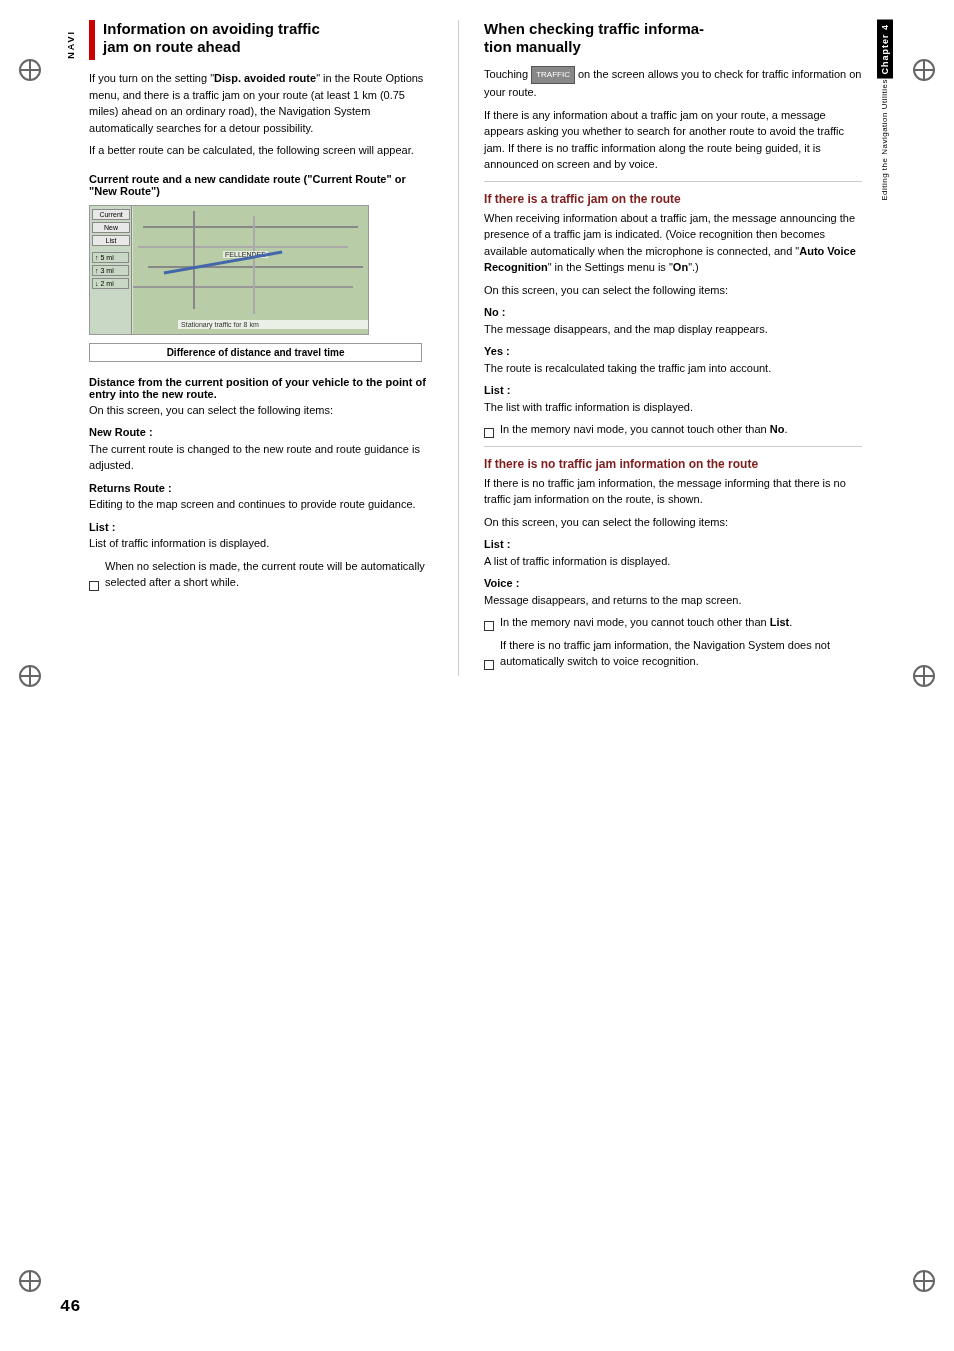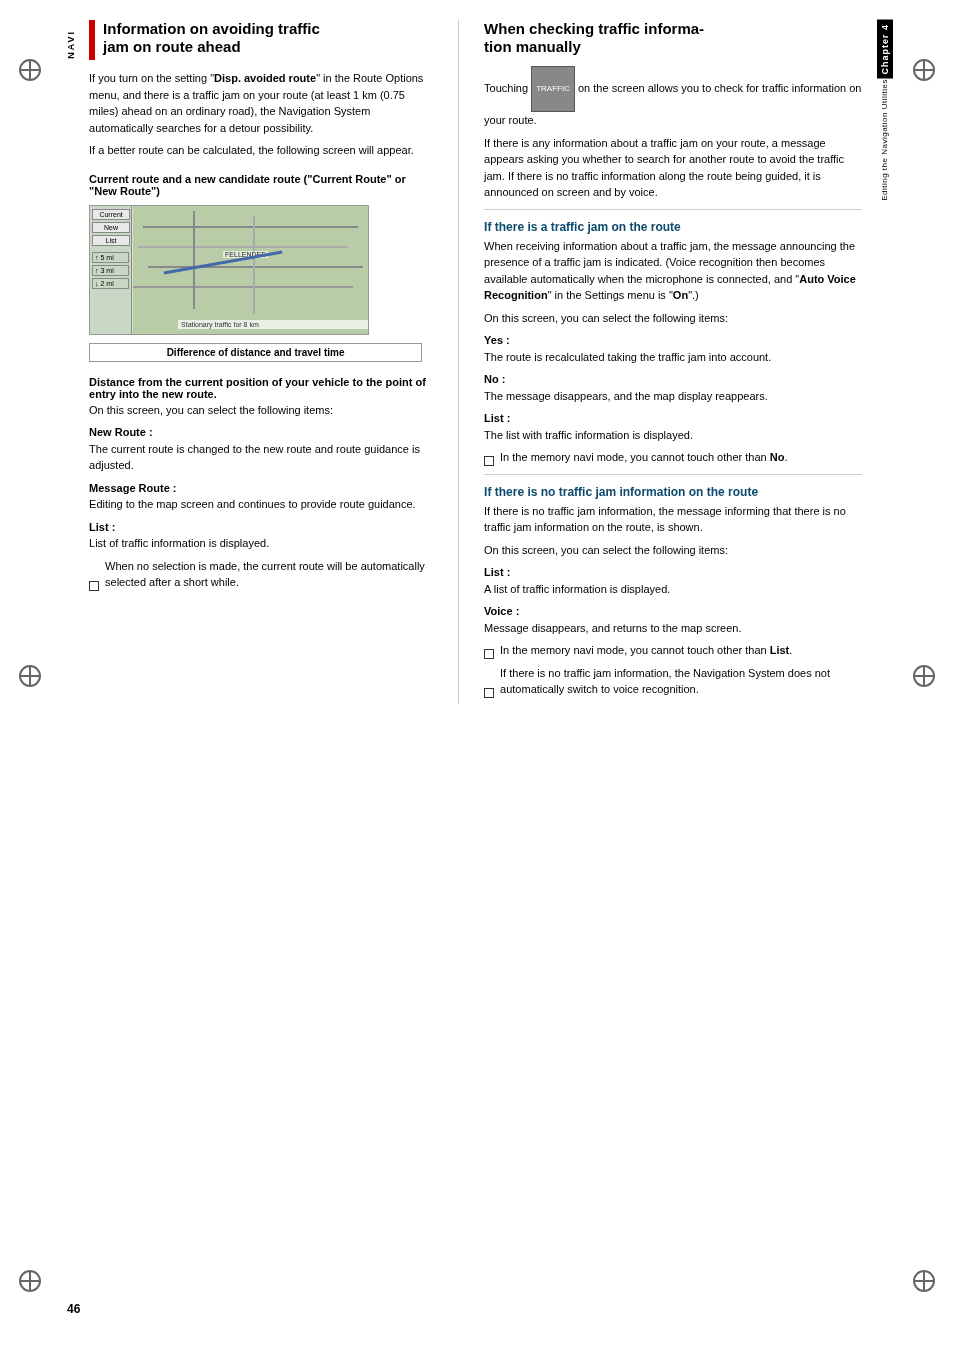--- a/index.html
+++ b/index.html
@@ -143,21 +143,21 @@
       font-size: 15px;
       font-weight: bold;
       line-height: 1.2;
       color: #000;
     }
 
     .subsection-title {
       font-size: 12px;
       font-weight: bold;
       margin: 10px 0 4px 0;
-      color: #0c4a6e;
+      color: #7f1d1d;
     }
 
     .body-text {
       font-size: 11px;
       line-height: 1.5;
       color: #000;
       margin-bottom: 6px;
     }
 
     .bold-inline {
@@ -246,23 +246,24 @@
       border: 1px solid #333;
       margin-right: 6px;
       flex-shrink: 0;
       margin-top: 2px;
     }
 
     
     .page-footer {
       position: absolute;
       bottom: 35px;
-      left: 67px;
-      font-size: 12px;
-      font-weight: bold;
+      left: 60px;
+      font-size: 17px;
+      font-weight: bold;
+      font-family: Liberation Mono, monospace;
     }
 
     .chapter4-box {
       background: #000;
       color: #fff;
       padding: 4px 3px;
       font-size: 9px;
       font-weight: bold;
       writing-mode: vertical-rl;
       transform: rotate(180deg);
@@ -276,21 +277,21 @@
       color: #000;
       letter-spacing: 0.5px;
     }
 
     
     .traffic-btn-img {
       display: inline-block;
       background: #888;
       color: #fff;
       font-size: 8px;
-      padding: 16px 4px;
+      padding: 2px 4px;
       border: 1px solid #555;
       vertical-align: middle;
     }
 
     .divider-line {
       border: none;
       border-top: 1px solid #ccc;
       margin: 8px 0;
     }
 
@@ -398,21 +399,21 @@
       <p class="caption-bold">Distance from the current position of your vehicle to the point of entry into the new route.</p>
 
       <p class="body-text">On this screen, you can select the following items:</p>
 
       <p class="body-text">
         <span class="bold-inline">New Route :</span><br>
         <span>The current route is changed to the new route and route guidance is adjusted.</span>
       </p>
 
       <p class="body-text">
-        <span class="bold-inline">Message Route :</span><br>
+        <span class="bold-inline">Returns Route :</span><br>
         <span>Editing to the map screen and continues to provide route guidance.</span>
       </p>
 
       <p class="body-text">
         <span class="bold-inline">List :</span><br>
         <span>List of traffic information is displayed.</span>
       </p>
 
       <div class="note-item">
         <div class="note-checkbox"></div>
@@ -439,27 +440,27 @@
 
       <p class="subsection-title">If there is a traffic jam on the route</p>
 
       <p class="body-text">
         When receiving information about a traffic jam, the message announcing the presence of a traffic jam is indicated. (Voice recognition then becomes available automatically when the microphone is connected, and "<span class="bold-inline">Auto Voice Recognition</span>" in the Settings menu is "<span class="bold-inline">On</span>".)
       </p>
 
       <p class="body-text">On this screen, you can select the following items:</p>
 
       <p class="body-text">
+        <span class="bold-inline">No :</span><br>
+        <span>The message disappears, and the map display reappears.</span>
+      </p>
+
+      <p class="body-text">
         <span class="bold-inline">Yes :</span><br>
         <span>The route is recalculated taking the traffic jam into account.</span>
-      </p>
-
-      <p class="body-text">
-        <span class="bold-inline">No :</span><br>
-        <span>The message disappears, and the map display reappears.</span>
       </p>
 
       <p class="body-text">
         <span class="bold-inline">List :</span><br>
         <span>The list with traffic information is displayed.</span>
       </p>
 
       <div class="note-item">
         <div class="note-checkbox"></div>
         <span>In the memory navi mode, you cannot touch other than <span class="bold-inline">No</span>.</span>

